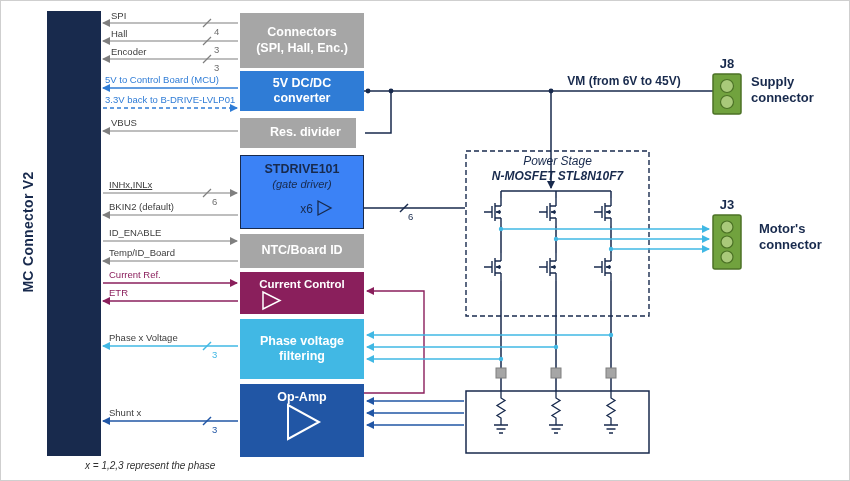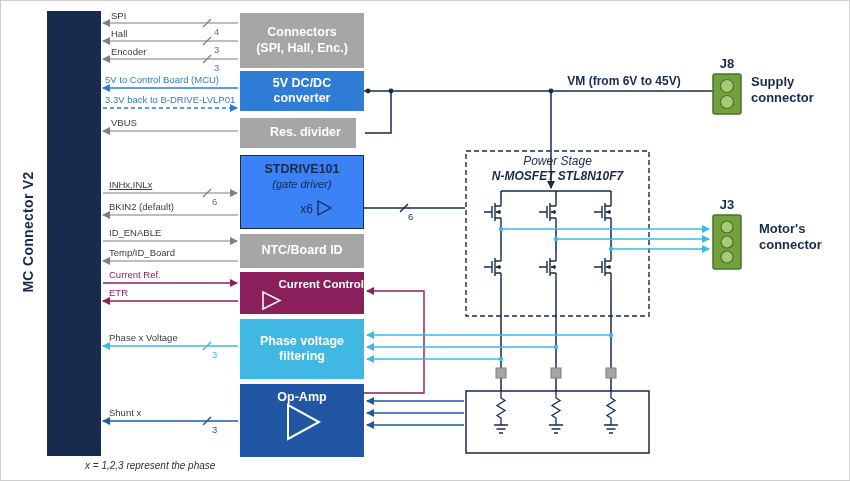--- a/index.html
+++ b/index.html
@@ -6,21 +6,21 @@
   html,body { background:#ffffff; font-family:"Liberation Sans", sans-serif; }
   .stage { position:relative; width:850px; height:481px; background:#ffffff; border:1px solid #cfcfcf; overflow:hidden; }
 
   .block { position:absolute; z-index:1; display:flex; flex-direction:column; align-items:center; justify-content:center;
            text-align:center; color:#fff; font-weight:bold; font-size:12.5px; line-height:1.22; }
   .bar       { position:absolute; z-index:1; background:#182a4d; }
   .gray-bl   { background:#a6a6a6; }
   .dcdc-bl   { background:#2f7cd6; }
   .filt-bl   { background:#41b8e4; }
   .opamp-bl  { background:#2156a5; justify-content:flex-start; padding-top:6px; }
-  .cc-bl     { background:#8a1f5c; justify-content:flex-start; padding-top:5px; font-size:11.5px;align-items:flex-end; }
+  .cc-bl     { background:#8a1f5c; justify-content:flex-start; padding-top:5px; font-size:11.5px; }
   .stdrive-bl{ background:#3b82f6; border:1.6px solid #182a4d; color:#182a4d; display:block; }
   .st-name { position:absolute; top:6px;  left:0; right:0; text-align:center; font-weight:bold; font-size:12.5px; }
   .st-sub  { position:absolute; top:22px; left:0; right:0; text-align:center; font-weight:normal; font-style:italic; font-size:11px; }
   .st-x6   { position:absolute; top:46px; left:0; width:72px; text-align:right; font-weight:normal; font-size:12px; }
 
   svg.overlay { position:absolute; left:0; top:0; z-index:5; pointer-events:none; }
 
   .lbl { position:absolute; z-index:6; font-size:9.5px; color:#3d3d3d; white-space:nowrap; }
   .lbl.blue   { color:#2f7cd6; }
   .lbl.maroon { color:#8a1f5c; }

